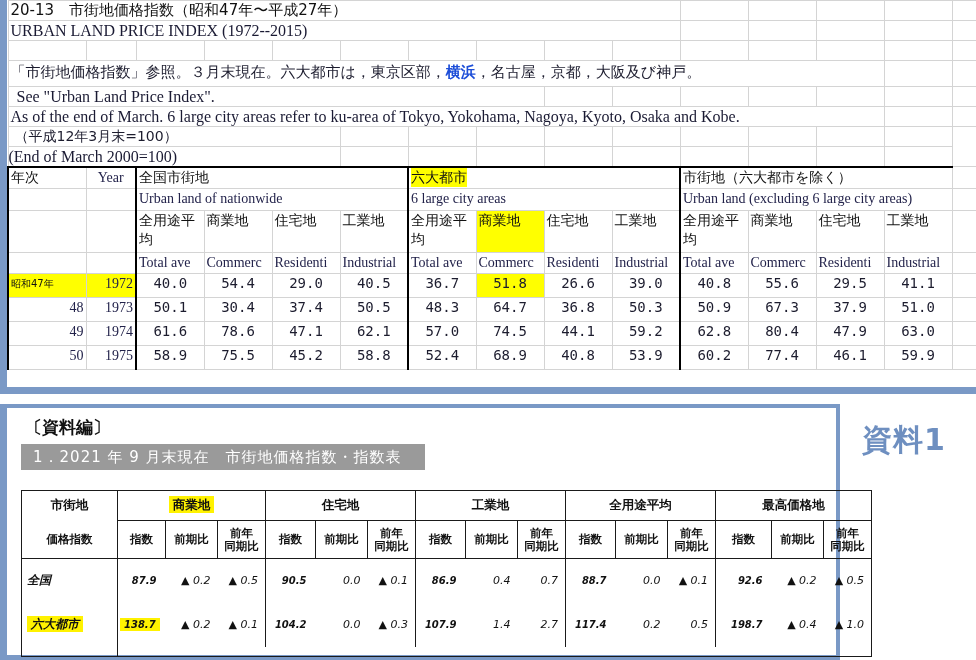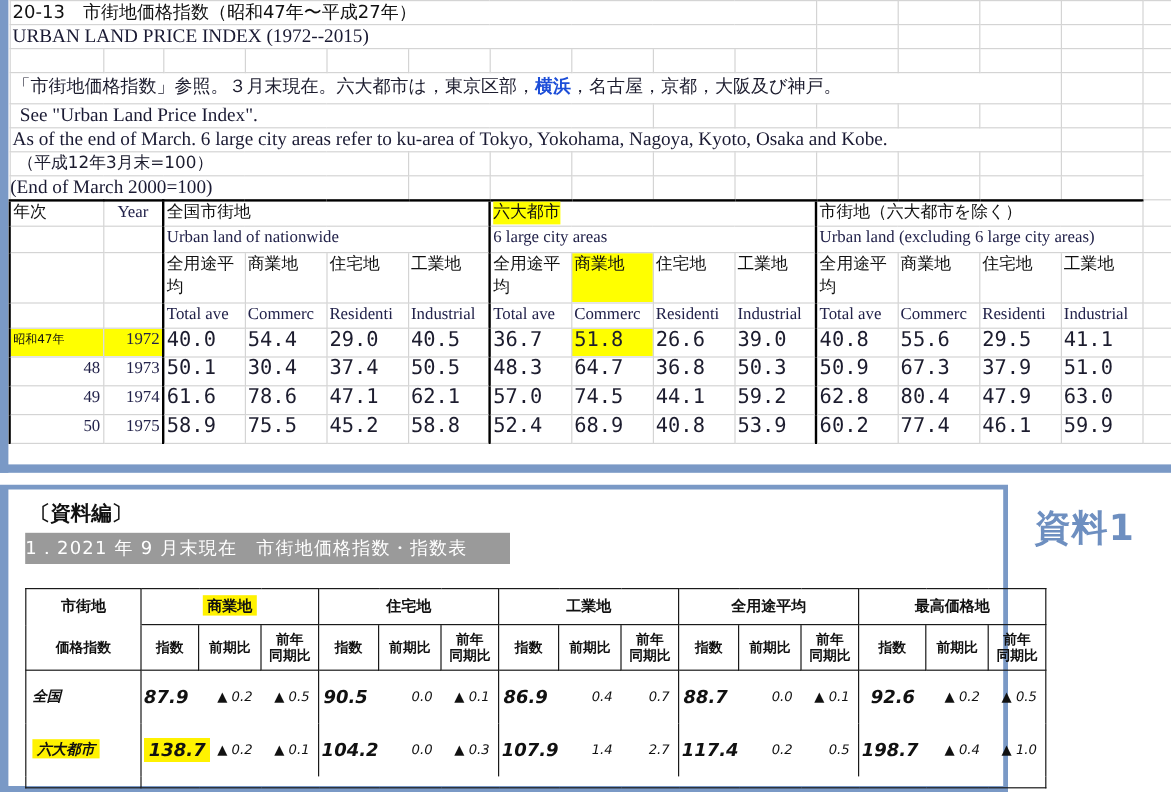--- a/index.html
+++ b/index.html
@@ -41,23 +41,23 @@
     vertical-align: top;
     white-space: nowrap;
     overflow: hidden;
     height: 20px;
     line-height: 19px;
   }
   .hl { background: #FFFF00; }
   .red { color: #1d4ed8; font-weight: bold; }
   .jp { font-family: "DejaVu Sans", "Liberation Sans", sans-serif; font-size: 14px; }
   .num {
-    text-align: left;
+    text-align: center;
     font-family: "DejaVu Sans Mono", "Liberation Mono", monospace;
-    font-size: 17px;
+    font-size: 14px;
     padding-right: 6px;
     color: #1c1c2e;
   }
   .yr {
     text-align: right;
     font-family: Liberation Serif, serif;
     font-size: 14px;
     padding-right: 6px;
     color: #22224a;
   }
@@ -135,21 +135,21 @@
   }
   #gray-band {
     position: absolute;
     left: 14px; top: 36px;
     width: 404px; height: 26px;
     background: #9A9A9A;
     color: #ffffff;
     font-family: "DejaVu Sans", sans-serif;
     font-size: 15px;
     line-height: 26px;
-    padding-left: 0;
+    padding-left: 12px;
     letter-spacing: 1px;
   }
   #btab-wrap {
     position: absolute;
     left: 14px; top: 82px;
     width: 806px;
   }
   table.btab {
     border-collapse: collapse;
     table-layout: fixed;
@@ -175,21 +175,21 @@
     font-weight: bold;
     height: 30px;
   }
   table.btab td.subhdr {
     font-size: 11.5px;
     font-weight: bold;
     height: 38px;
     line-height: 13px;
   }
   table.btab td.idx {
-    font-size: 15px;
+    font-size: 10px;
     font-weight: bold;
     text-align: right;
     padding-right: 9px;
   }
   table.btab td.delta {
     font-size: 11px;
     text-align: right;
     padding-right: 7px;
   }
   table.btab td.datarow { height: 44px; font-style: italic; }

